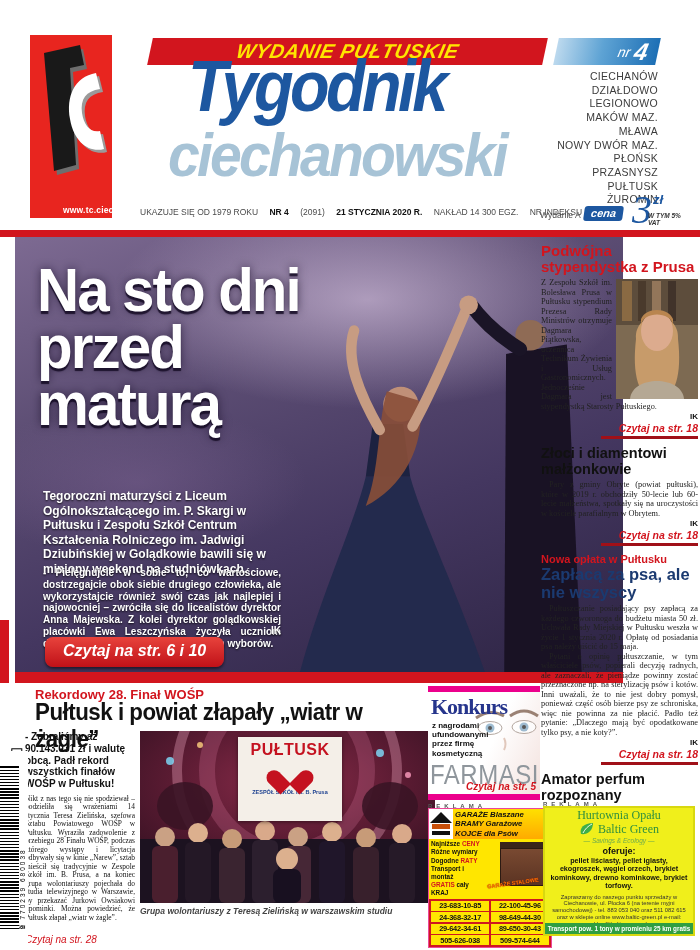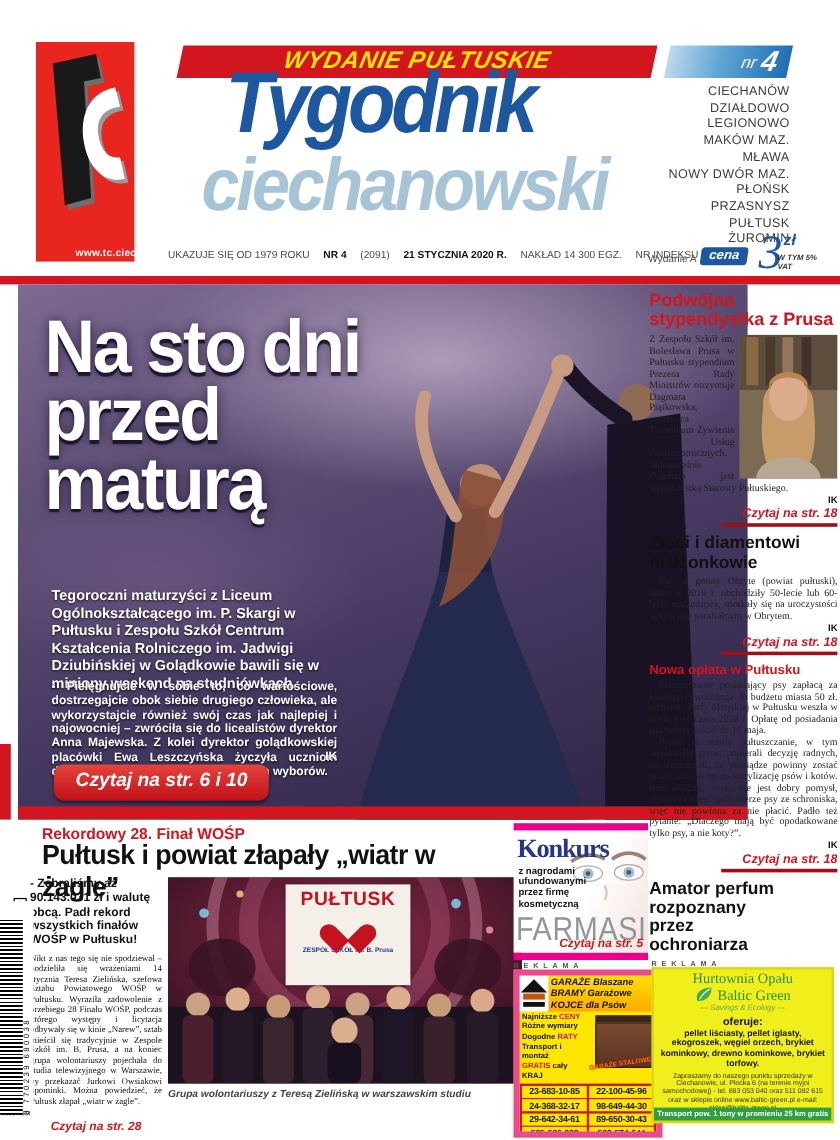--- a/index.html
+++ b/index.html
@@ -75,21 +75,21 @@
   .rm-rule{height:3px;background:#a01018;width:62%;margin-left:auto;margin-top:2px;}
   .reklama{font-size:6px;letter-spacing:4px;color:#555;font-weight:700;margin:3px 0 2px;}
   
   .bl-kicker{position:absolute;left:35px;top:687px;color:#d2151e;font-weight:700;font-size:13px;}
   .bl-headline{position:absolute;left:35px;top:699px;width:400px;color:#111;font-weight:800;
                font-size:23px;letter-spacing:-.5px;transform:scaleX(.97);transform-origin:left top;}
   .bl-col{position:absolute;left:25px;top:731px;width:110px;height:214px;display:flex;flex-direction:column;}
   .bl-intro{font-weight:800;font-size:10px;line-height:11.8px;margin:0 0 5px;}
   .bl-body{font-family:"Liberation Serif",serif;font-size:7.4px;line-height:8.5px;text-align:justify;
            margin:0;flex:1;overflow:hidden;}
-  .bl-czytaj{text-align:center;color:#d2151e;font-weight:700;font-style:italic;font-size:10px;text-decoration:none;}
+  .bl-czytaj{text-align:left;color:#d2151e;font-weight:400;font-style:italic;font-size:10px;text-decoration:none;}
   .wosp-photo{position:absolute;left:140px;top:731px;width:295px;height:172px;overflow:hidden;
               background:radial-gradient(ellipse 80% 70% at 50% 30%,#8a2c4a 0%,#5e1c34 45%,#2c0f1e 100%);}
   .wosp-banner{position:absolute;left:98px;top:6px;width:104px;height:84px;background:#f4efe8;
                text-align:center;box-shadow:0 1px 4px rgba(0,0,0,.5);}
   .wosp-banner .t{color:#c41220;font-weight:800;font-size:16px;letter-spacing:.5px;margin-top:4px;}
   .wosp-heart{width:30px;height:27px;margin:1px auto;position:relative;}
   .wosp-heart:before,.wosp-heart:after{content:"";position:absolute;top:0;width:15px;height:24px;
                background:#c41220;border-radius:8px 8px 0 0;}
   .wosp-heart:before{left:1px;transform:rotate(-45deg);transform-origin:100% 100%;}
   .wosp-heart:after{right:1px;transform:rotate(45deg);transform-origin:0 100%;}
@@ -105,21 +105,21 @@
                  font-size:22px;letter-spacing:-1px;margin:2px 0 0 3px;}
   .contest-sub{position:relative;font-size:8px;font-weight:700;line-height:9.2px;width:62px;
                margin:1px 0 0 4px;}
   .contest-brand{position:relative;color:#8f969c;font-size:24px;letter-spacing:.5px;margin:1px 0 0 2px;
                  transform:scaleY(1.15);transform-origin:left top;}
   .contest-czytaj{position:absolute;right:4px;bottom:2px;color:#d2151e;font-weight:800;font-style:italic;
                   font-size:10px;text-decoration:none;}
   
   .reklama-g{position:absolute;left:428px;top:800px;}
   .garage{position:absolute;left:428px;top:808px;width:124px;height:140px;background:#ffe600;
-          border:5px solid #ec4899;box-sizing:border-box;font-family:"Liberation Sans",sans-serif;overflow:hidden;}
+          border:1px solid #ec4899;box-sizing:border-box;font-family:"Liberation Sans",sans-serif;overflow:hidden;}
   .g-head{display:flex;background:linear-gradient(#ffe000,#ffaa00);}
   .g-logo{width:24px;height:30px;position:relative;background:#fff;}
   .g-logo svg{position:absolute;inset:0;}
   .g-head-lines{flex:1;padding:1px 2px;}
   .g-head-lines div{font-size:7.8px;font-weight:800;font-style:italic;color:#111;line-height:9.4px;white-space:nowrap;}
   .g-mid{display:flex;padding:1px 2px;}
   .g-feats{width:56px;font-size:6.4px;font-weight:800;line-height:8.2px;color:#111;}
   .g-feats .r{color:#d2151e;}
   .g-pic{position:relative;flex:1;height:44px;}
   .g-pic .box{position:absolute;right:1px;top:2px;width:48px;height:38px;
@@ -268,20 +268,21 @@
     <article>
       <h2 class="h-black">Złoci i diamentowi małżonkowie</h2>
       <p class="sb-body indent">Pary z gminy Obryte (powiat pułtuski), które w 2019 r. obchodziły 50-lecie lub 60-lecie małżeństwa, spotkały się na uroczystości w kościele parafialnym w Obrytem.</p>
       <div class="sb-byline">IK</div>
       <a class="czytaj">Czytaj na str. 18</a>
       <div class="rm-rule"></div>
     </article>
 
     <article>
       <p class="kicker-red">Nowa opłata w Pułtusku</p>
+      <h2 class="h-navy">Zapłacą za psa, ale nie wszyscy</h2>
       <p class="sb-body indent">Pułtuszczanie posiadający psy zapłacą za każdego czworonoga do budżetu miasta 50 zł. Uchwała Rady Miejskiej w Pułtusku weszła w życie 1 stycznia 2020 r. Opłatę od posiadania psa należy uiścić do 15 maja.</p>
       <p class="sb-body indent">Pytani o opinię pułtuszczanie, w tym właściciele psów, popierali decyzję radnych, ale zaznaczali, że pieniądze powinny zostać przeznaczone np. na sterylizację psów i kotów. Inni uważali, że to nie jest dobry pomysł, ponieważ część osób bierze psy ze schroniska, więc nie powinna za nie płacić. Padło też pytanie: „Dlaczego mają być opodatkowane tylko psy, a nie koty?”.</p>
       <div class="sb-byline">IK</div>
       <a class="czytaj">Czytaj na str. 18</a>
       <div class="rm-rule"></div>
     </article>
 
     <article>
       <h2 class="h-black" style="width:120px">Amator perfum rozpoznany przez ochroniarza</h2>
 

